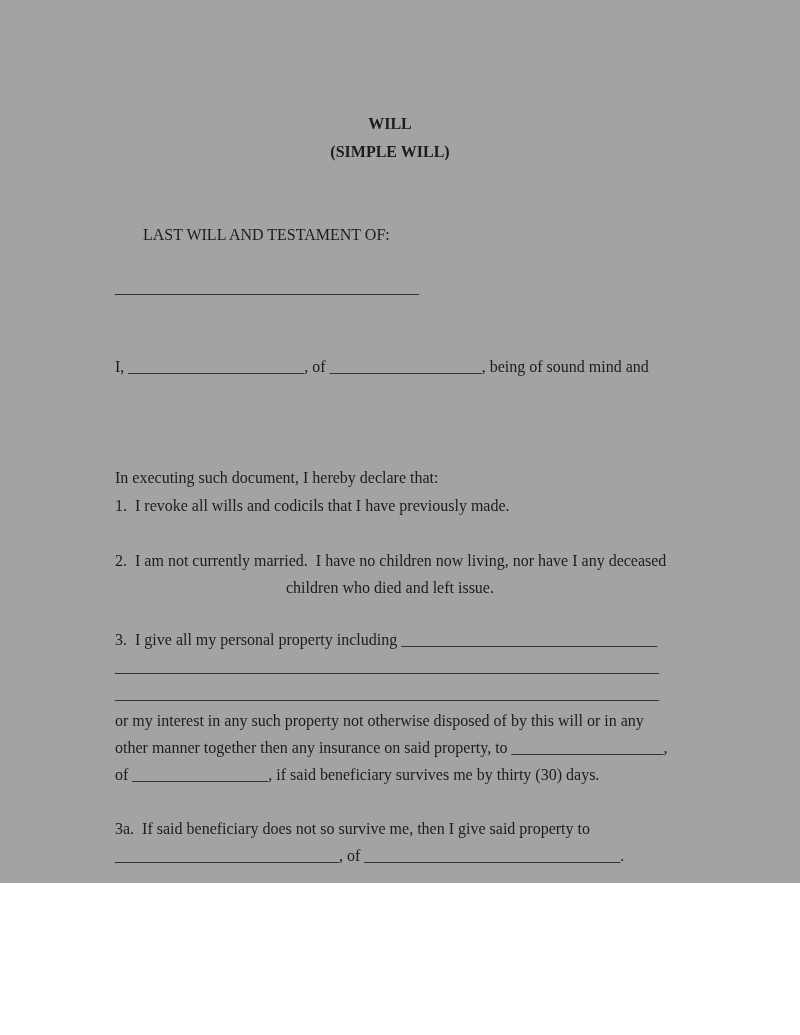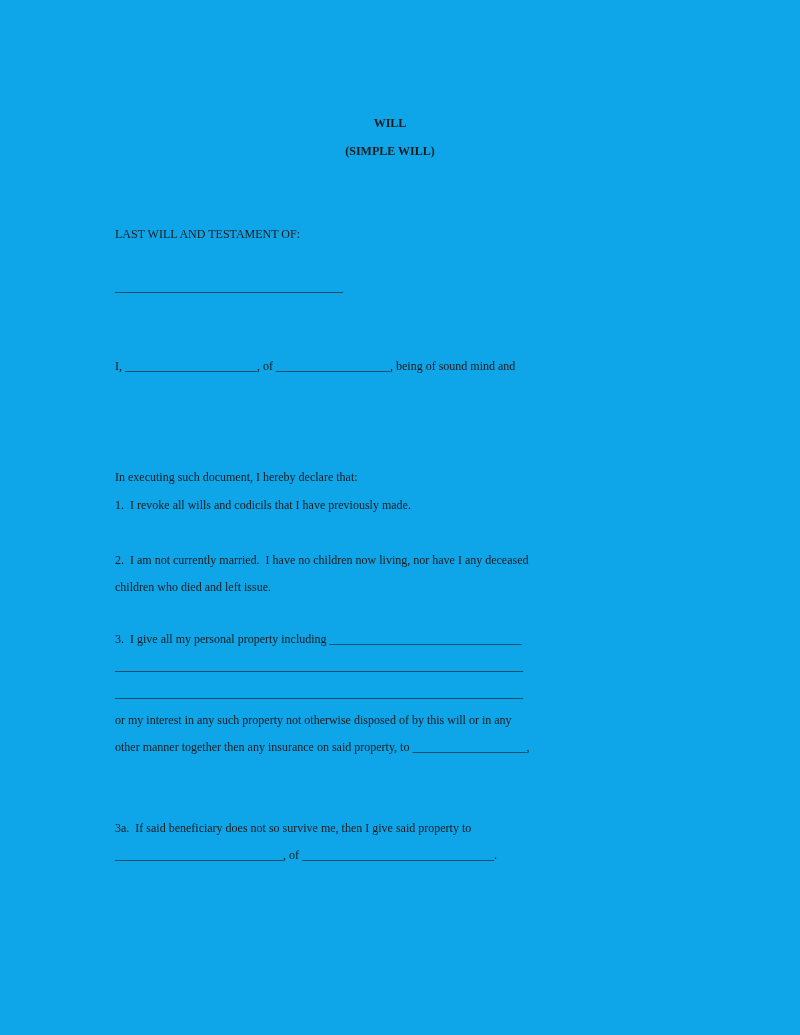--- a/index.html
+++ b/index.html
@@ -3,24 +3,24 @@
 <meta charset="utf-8">
 <style>
   html, body {
     margin: 0;
     padding: 0;
     background: #ffffff;
   }
   .page {
     position: relative;
     width: 800px;
-    height: 1035px;
-    background: #0ea5e9;
+    height: 883px;
+    background: #a3a3a3;
     font-family: "Liberation Serif", "DejaVu Serif", serif;
-    font-size: 12px;
+    font-size: 16px;
     color: #1c1c1c;
     overflow: hidden;
   }
   .block {
     position: absolute;
     left: 115px;
     width: 550px;
   }
   .line {
     white-space: pre;
@@ -29,26 +29,26 @@
   }
   .centered {
     text-align: center;
   }
   .bold {
     font-weight: bold;
   }
   
   #title-block     { top: 110px; }
   #subtitle-block  { top: 138px; }
-  #heading-block   { top: 221px; }
+  #heading-block   { top: 221px; margin-left: 28px; }
   #nameblank-block { top: 274px; }
   #intro-block     { top: 353px; }
   #declare-block   { top: 436px; margin-top: 28px; }
   #clause1-block   { top: 492px; }
-  #clause2-block   { top: 547px; }
+  #clause2-block   { top: 547px; text-align: center; }
   #clause3-block   { top: 626px; }
   #clause3a-block  { top: 815px; }
 </style>
 </head>
 <body>
 
 <div class="page">
 
   <div class="block centered bold" id="title-block">
     <div class="line">WILL</div>
@@ -82,20 +82,21 @@
     <div class="line">2.  I am not currently married.  I have no children now living, nor have I any deceased</div>
     <div class="line">children who died and left issue.</div>
   </div>
 
   <div class="block" id="clause3-block">
     <div class="line">3.  I give all my personal property including ________________________________</div>
     <div class="line">____________________________________________________________________</div>
     <div class="line">____________________________________________________________________</div>
     <div class="line">or my interest in any such property not otherwise disposed of by this will or in any</div>
     <div class="line">other manner together then any insurance on said property, to ___________________,</div>
+    <div class="line">of _________________, if said beneficiary survives me by thirty (30) days.</div>
   </div>
 
   <div class="block" id="clause3a-block">
     <div class="line">3a.  If said beneficiary does not so survive me, then I give said property to</div>
     <div class="line">____________________________, of ________________________________.</div>
   </div>
 
 </div>
 
 </body></html>

